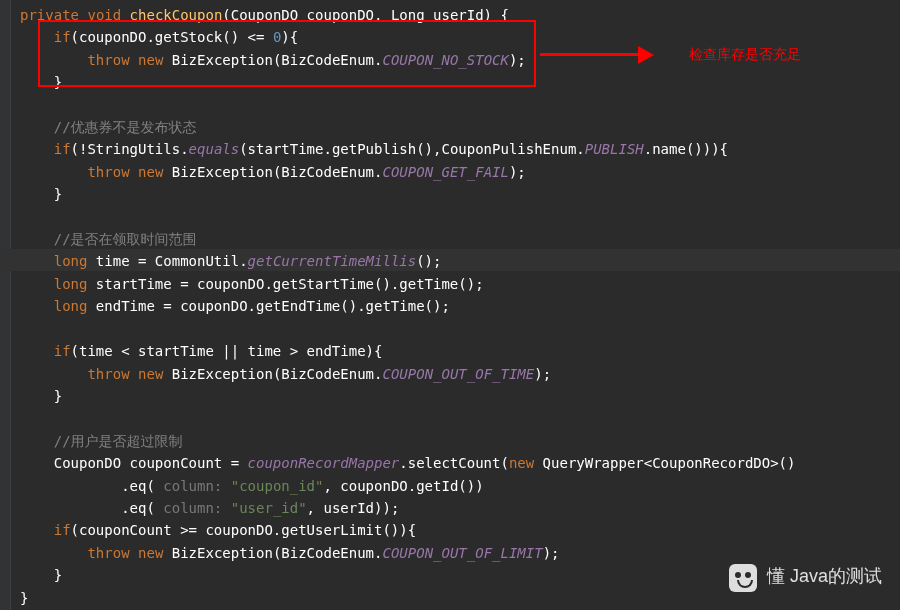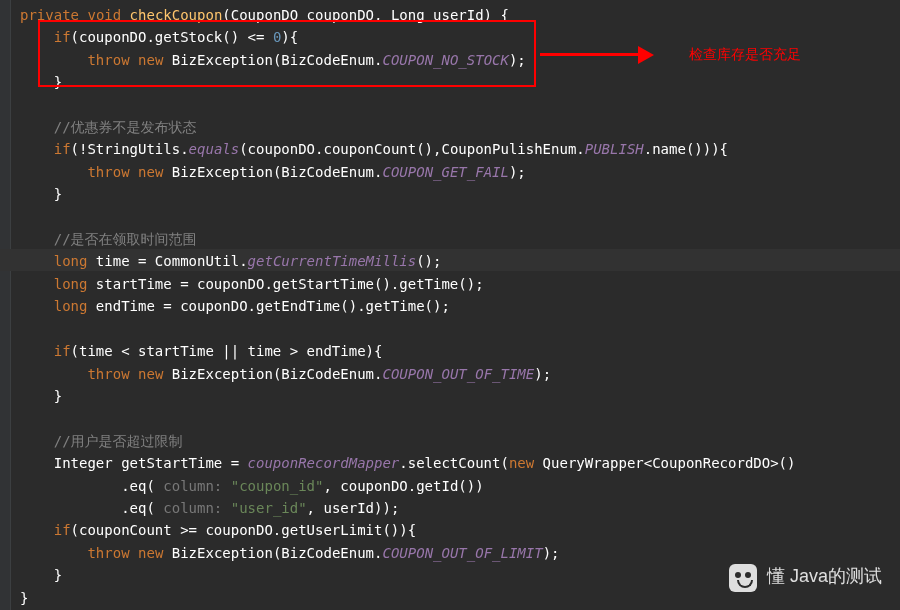--- a/index.html
+++ b/index.html
@@ -139,35 +139,35 @@
 
 <div class="gutter"></div>
 <div class="hl-line"></div>
 
 <pre class="code"><span><span class="kw">private</span> <span class="kw">void</span> <span class="fn">checkCoupon</span><span class="plain">(CouponDO couponDO, Long userId) {</span></span>
 <span>    <span class="kw">if</span><span class="plain">(couponDO.getStock() &lt;= </span><span class="num">0</span><span class="plain">){</span></span>
 <span>        <span class="kw">throw</span> <span class="kw">new</span><span class="plain"> BizException(BizCodeEnum.</span><span class="it">COUPON_NO_STOCK</span><span class="plain">);</span></span>
 <span><span class="plain">    }</span></span>
 <span><span></span></span>
 <span>    <span class="cmt">//优惠券不是发布状态</span></span>
-<span>    <span class="kw">if</span><span class="plain">(!StringUtils.</span><span class="it">equals</span><span class="plain">(couponDO.couponCount(),CouponPulishEnum.</span><span class="it">PUBLISH</span><span class="plain">.name())){</span></span>
+<span>    <span class="kw">if</span><span class="plain">(!StringUtils.</span><span class="it">equals</span><span class="plain">(startTime.getPublish(),CouponPulishEnum.</span><span class="it">PUBLISH</span><span class="plain">.name())){</span></span>
 <span>        <span class="kw">throw</span> <span class="kw">new</span><span class="plain"> BizException(BizCodeEnum.</span><span class="it">COUPON_GET_FAIL</span><span class="plain">);</span></span>
 <span><span class="plain">    }</span></span>
 <span><span></span></span>
 <span>    <span class="cmt">//是否在领取时间范围</span></span>
 <span>    <span class="kw">long</span><span class="plain"> time = CommonUtil.</span><span class="it">getCurrentTimeMillis</span><span class="plain">();</span></span>
 <span>    <span class="kw">long</span><span class="plain"> startTime = couponDO.getStartTime().getTime();</span></span>
 <span>    <span class="kw">long</span><span class="plain"> endTime = couponDO.getEndTime().getTime();</span></span>
 <span><span></span></span>
 <span>    <span class="kw">if</span><span class="plain">(time &lt; startTime || time &gt; endTime){</span></span>
 <span>        <span class="kw">throw</span> <span class="kw">new</span><span class="plain"> BizException(BizCodeEnum.</span><span class="it">COUPON_OUT_OF_TIME</span><span class="plain">);</span></span>
 <span><span class="plain">    }</span></span>
 <span><span></span></span>
 <span>    <span class="cmt">//用户是否超过限制</span></span>
-<span><span class="plain">    Integer getStartTime = </span><span class="it2">couponRecordMapper</span><span class="plain">.selectCount(</span><span class="kw">new</span><span class="plain"> QueryWrapper&lt;CouponRecordDO&gt;()</span></span>
+<span><span class="plain">    CouponDO couponCount = </span><span class="it2">couponRecordMapper</span><span class="plain">.selectCount(</span><span class="kw">new</span><span class="plain"> QueryWrapper&lt;CouponRecordDO&gt;()</span></span>
 <span><span class="plain">            .eq( </span><span class="hint">column:</span> <span class="str">"coupon_id"</span><span class="plain">, couponDO.getId())</span></span>
 <span><span class="plain">            .eq( </span><span class="hint">column:</span> <span class="str">"user_id"</span><span class="plain">, userId));</span></span>
 <span>    <span class="kw">if</span><span class="plain">(couponCount &gt;= couponDO.getUserLimit()){</span></span>
 <span>        <span class="kw">throw</span> <span class="kw">new</span><span class="plain"> BizException(BizCodeEnum.</span><span class="it">COUPON_OUT_OF_LIMIT</span><span class="plain">);</span></span>
 <span><span class="plain">    }</span></span>
 <span><span class="plain">}</span></span></pre>
 
 <div class="redbox"></div>
 <div class="arrow-wrap">
   <div class="arrow-line"></div>

